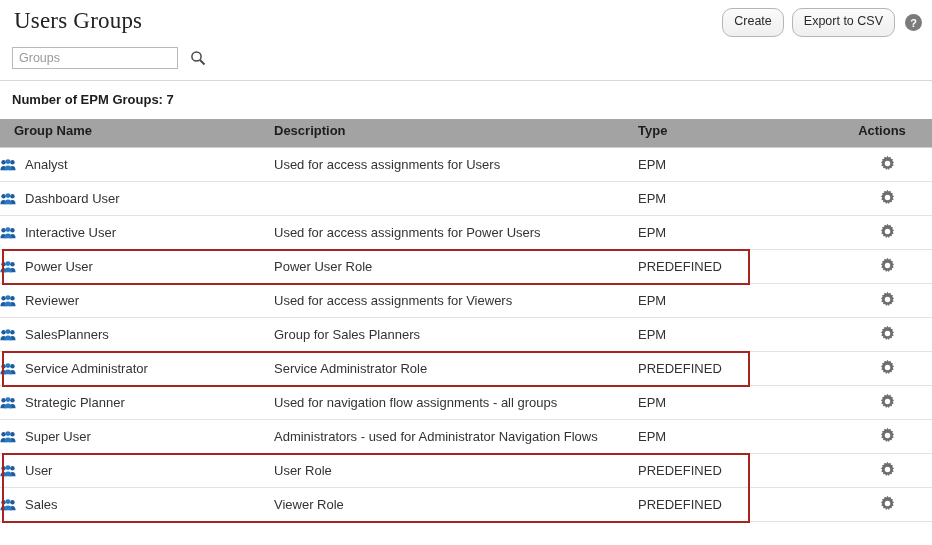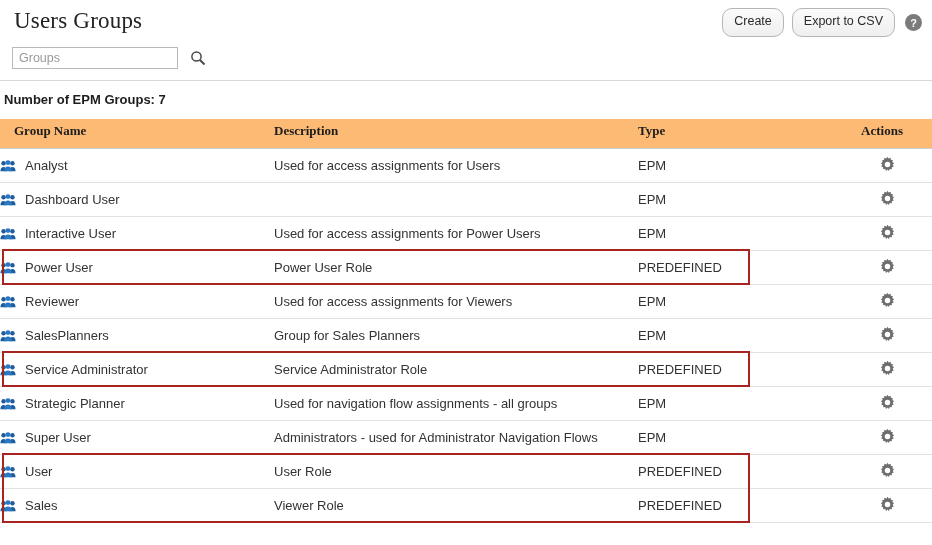--- a/index.html
+++ b/index.html
@@ -109,21 +109,21 @@
     height: 1px;
     background: #d8d8d8;
     margin: 6px 0 0 0;
   }
 
   
   .counts-row {
     display: flex;
     align-items: center;
     height: 36px;
-    padding-left: 4px;
+    padding-left: 12px;
     position: relative;
   }
   .count-label {
     font-size: 13px;
     font-weight: bold;
     color: #1d1d1d;
     white-space: nowrap;
   }
   .count-epm { padding-right: 10px; }
   .count-predef {
@@ -143,22 +143,21 @@
     border-collapse: collapse;
     table-layout: fixed;
   }
   thead th {
     text-align: left;
     font-size: 13px;
     font-weight: bold;
     color: #1d1d1d;
     padding: 4px 0 9px 0;
     border-bottom: 1px solid #cfcfcf;
-    background: #fdba74;
-    font-family: Liberation Serif, serif;
+    background: #a3a3a3;
   }
   th.col-name   { width: 260px; padding-left: 14px; }
   th.col-desc   { width: 364px; }
   th.col-type   { width: 180px; }
   th.col-action { width: 128px; text-align: center; padding-right: 10px; }
 
   tbody td {
     font-size: 13px;
     color: #333333;
     height: 33px;

